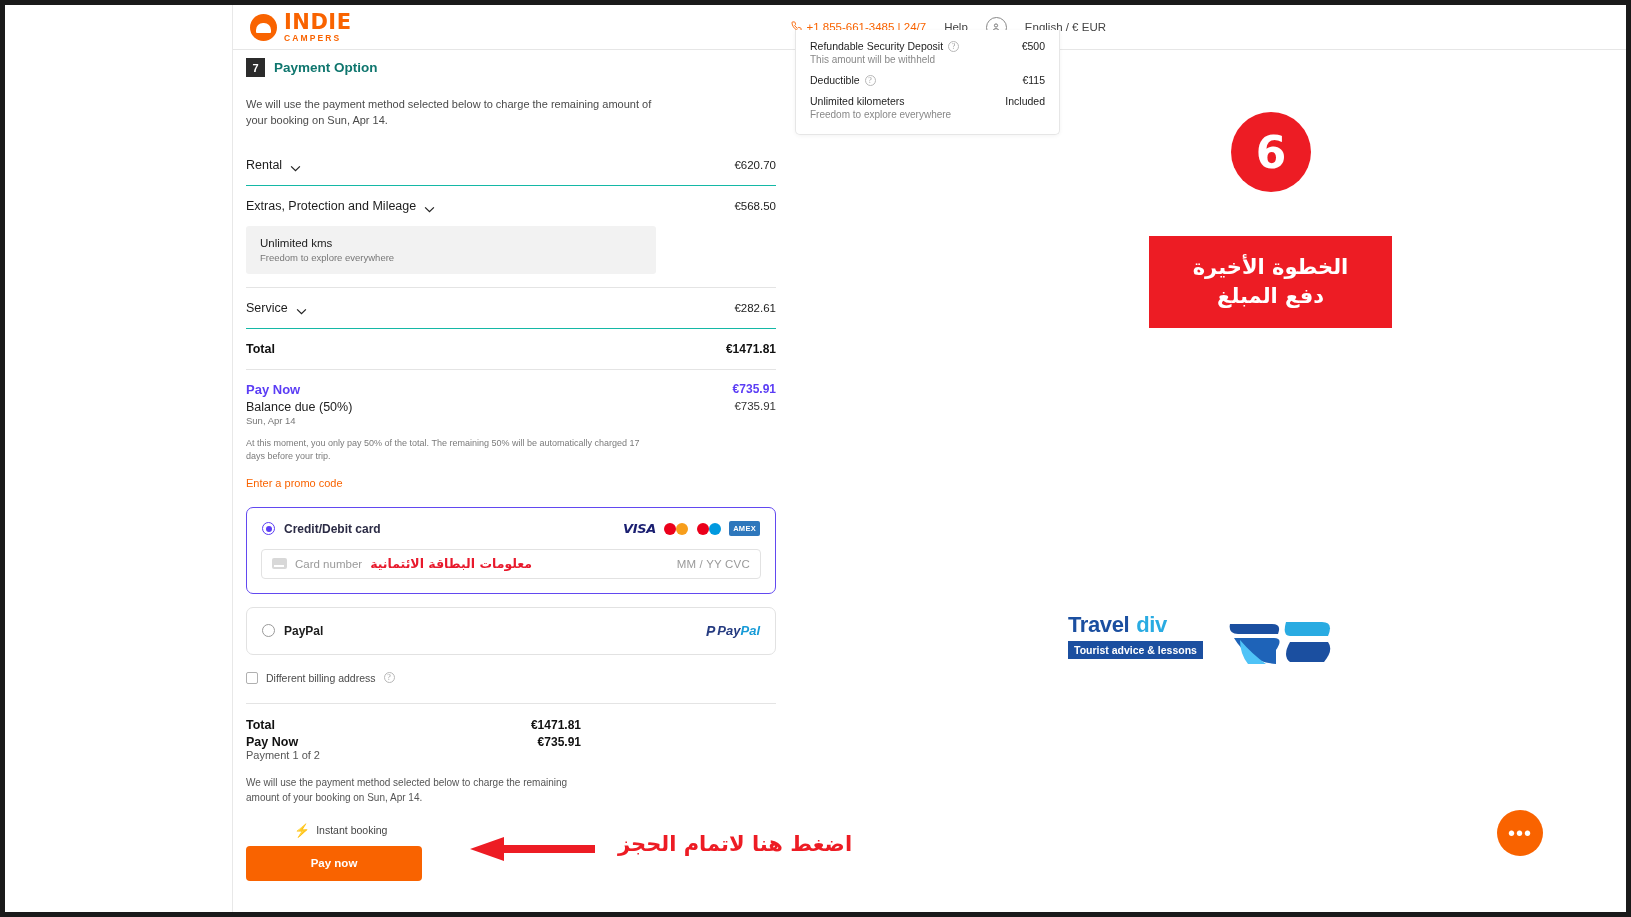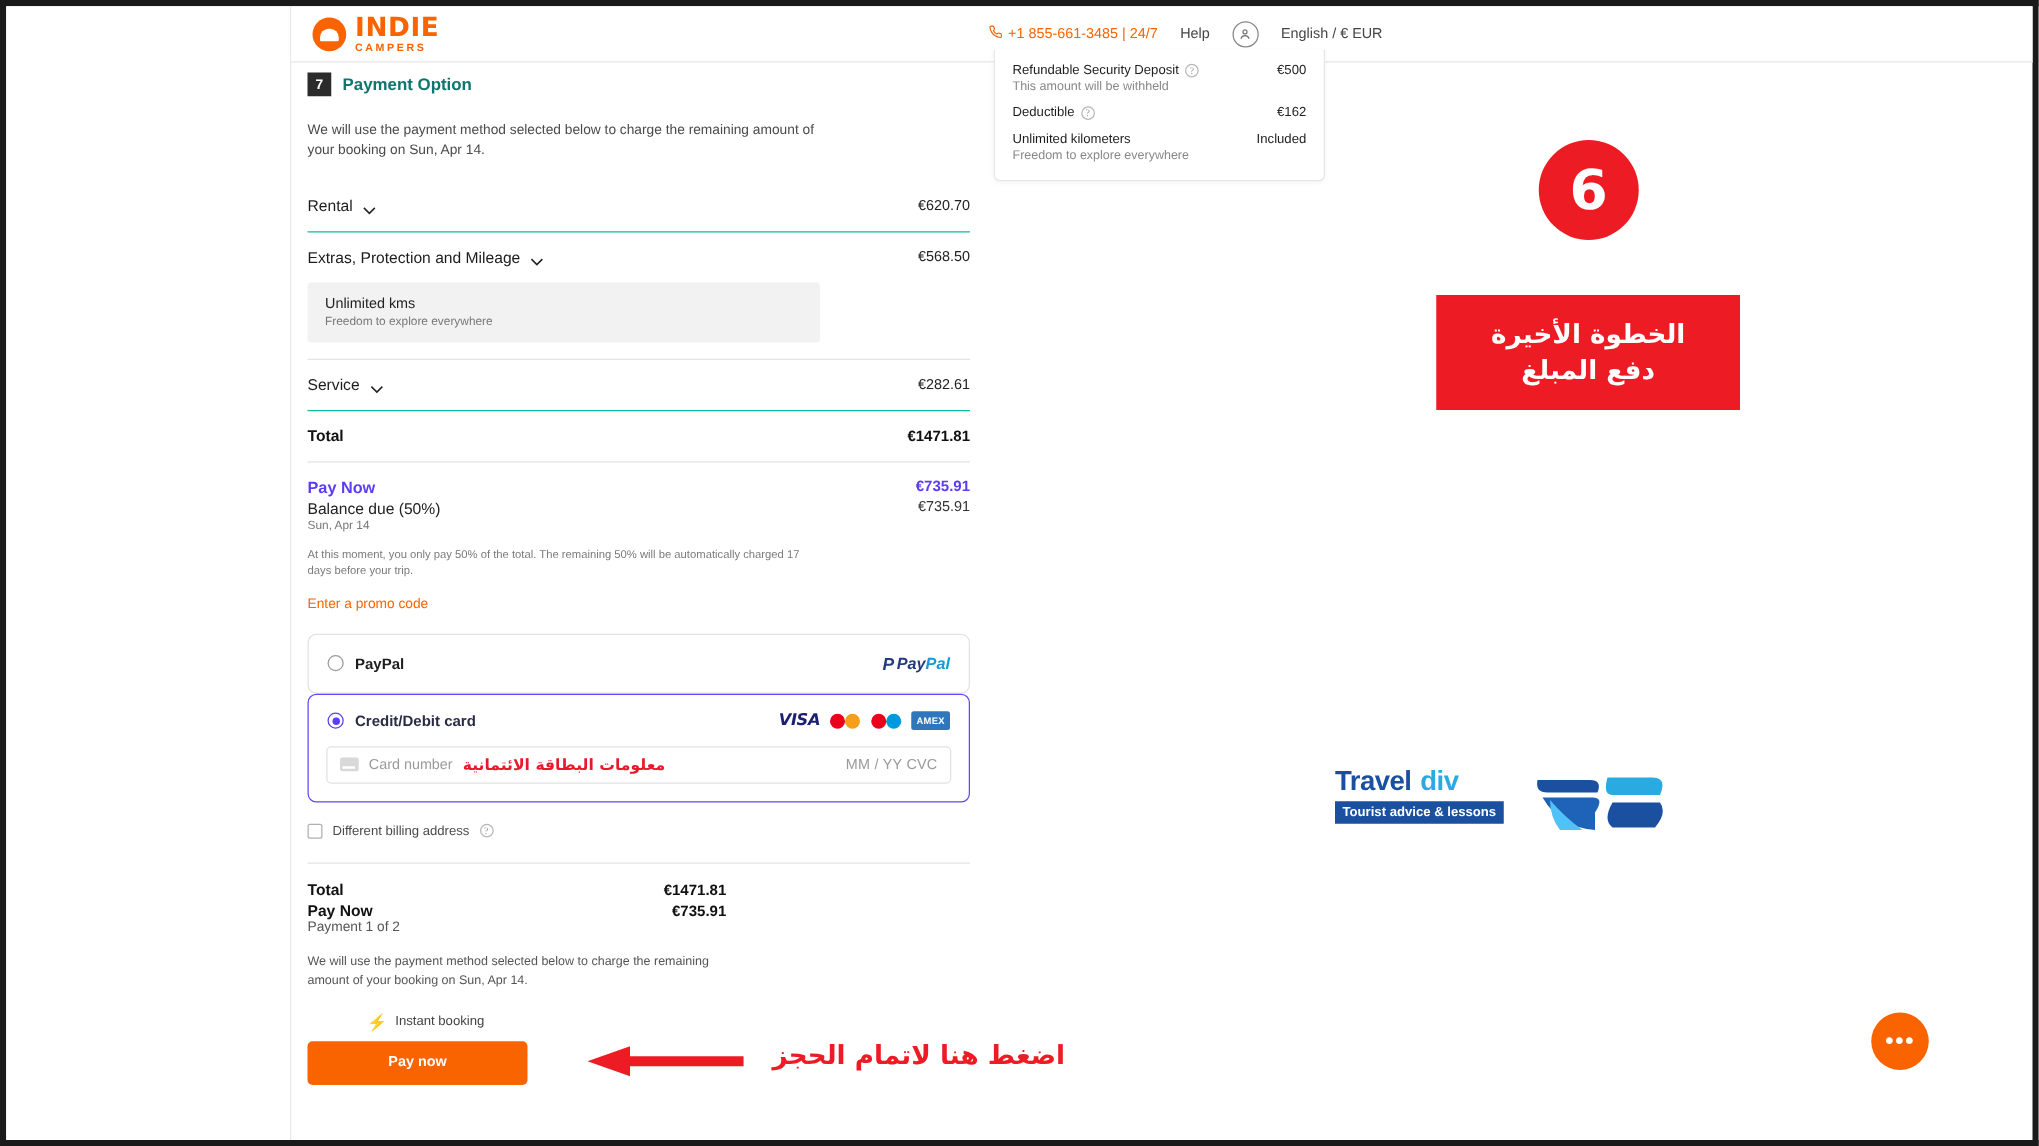--- a/index.html
+++ b/index.html
@@ -201,21 +201,21 @@
   .bolt { color:#1d1d1d; font-size:13px; }
 
   .paynow-btn {
     margin-top:8px; width:176px; height:35px; background:#F96300;
     border-radius:4px; color:#fff; font-size:11.5px; font-weight:bold;
     display:flex; align-items:center; justify-content:center; border:none; cursor:pointer;
   }
 
   
   .summary-panel {
-    position:absolute; left:795px; top:40px; width:265px;
+    position:absolute; left:795px; top:30px; width:265px;
     background:#fff; border:1px solid #e6e6e6; border-top:none;
     border-radius:0 0 5px 5px; padding:10px 14px 14px 14px;
     box-shadow:0 1px 4px rgba(0,0,0,.05);
   }
   .sp-row { display:flex; justify-content:space-between; align-items:flex-start; margin-top:9px; }
   .sp-row:first-child { margin-top:0; }
   .sp-label { font-size:10.5px; color:#1d1d1d; display:flex; align-items:center; gap:5px; }
   .sp-sub { font-size:10px; color:#888; margin-top:2px; }
   .sp-val { font-size:10.5px; color:#222; white-space:nowrap; }
 
@@ -374,32 +374,20 @@
       <div class="balance-row">
         <div class="label">Balance due (50%)</div>
         <div class="amount">€735.91</div>
       </div>
       <div class="balance-date">Sun, Apr 14</div>
       <div class="note-small">At this moment, you only pay 50% of the total. The remaining 50% will be automatically charged 17 days before your trip.</div>
       <div class="promo">Enter a promo code</div>
     </div>
 
     <div class="pay-cards">
-
-      <div class="pay-card" style="margin-top:13px;">
-        <div class="pay-card-head" style="padding:15px;">
-          <div class="radio"></div>
-          <div class="pay-label">PayPal</div>
-          <div class="paypal-logo">
-            <span class="pp-mark">P</span>
-              <span class="pp-p">Pay</span>
-              <span class="pp-al">Pal</span>
-          </div>
-        </div>
-      </div>
 
       <div class="pay-card selected">
         <div class="pay-card-head">
           <div class="radio on"></div>
           <div class="pay-label cc">Credit/Debit card</div>
           <div class="brand-logos">
             <span class="visa">VISA</span>
             <span class="mc">
                 <i class="l"></i>
                 <i class="r"></i>
@@ -413,20 +401,32 @@
         </div>
         <div class="card-input-wrap">
           <div class="card-input">
             <span class="card-glyph"></span>
             <span class="card-ph">Card number</span>
             <span class="card-ar">معلومات البطاقة الائتمانية</span>
             <span class="card-mm">MM / YY  CVC</span>
           </div>
         </div>
       </div>
+
+      <div class="pay-card" style="margin-top:13px;">
+        <div class="pay-card-head" style="padding:15px;">
+          <div class="radio"></div>
+          <div class="pay-label">PayPal</div>
+          <div class="paypal-logo">
+            <span class="pp-mark">P</span>
+              <span class="pp-p">Pay</span>
+              <span class="pp-al">Pal</span>
+          </div>
+        </div>
+      </div>
     </div>
 
     <div class="billing-row">
       <div class="checkbox"></div>
       <div class="billing-label">Different billing address</div>
       <div class="qmark">?</div>
     </div>
 
     <div class="bottom-divider"></div>
 
@@ -462,21 +462,21 @@
       </div>
       <div class="sp-val">€500</div>
     </div>
     <div class="sp-row">
       <div>
         <div class="sp-label">
           <span>Deductible</span>
           <span class="qmark">?</span>
         </div>
       </div>
-      <div class="sp-val">€162</div>
+      <div class="sp-val">€115</div>
     </div>
     <div class="sp-row">
       <div>
         <div class="sp-label">
           <span>Unlimited kilometers</span>
         </div>
         <div class="sp-sub">Freedom to explore everywhere</div>
       </div>
       <div class="sp-val">Included</div>
     </div>

